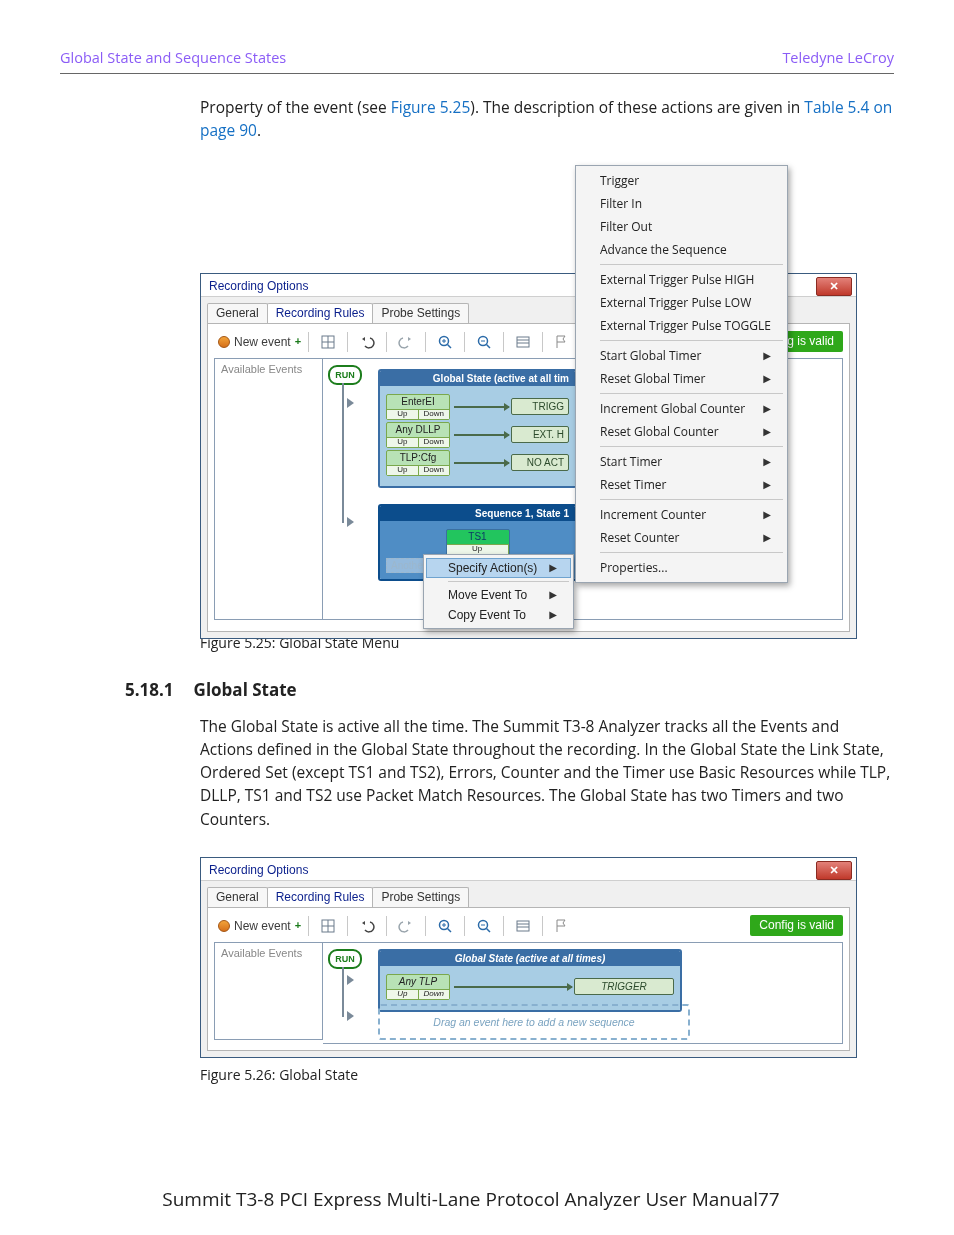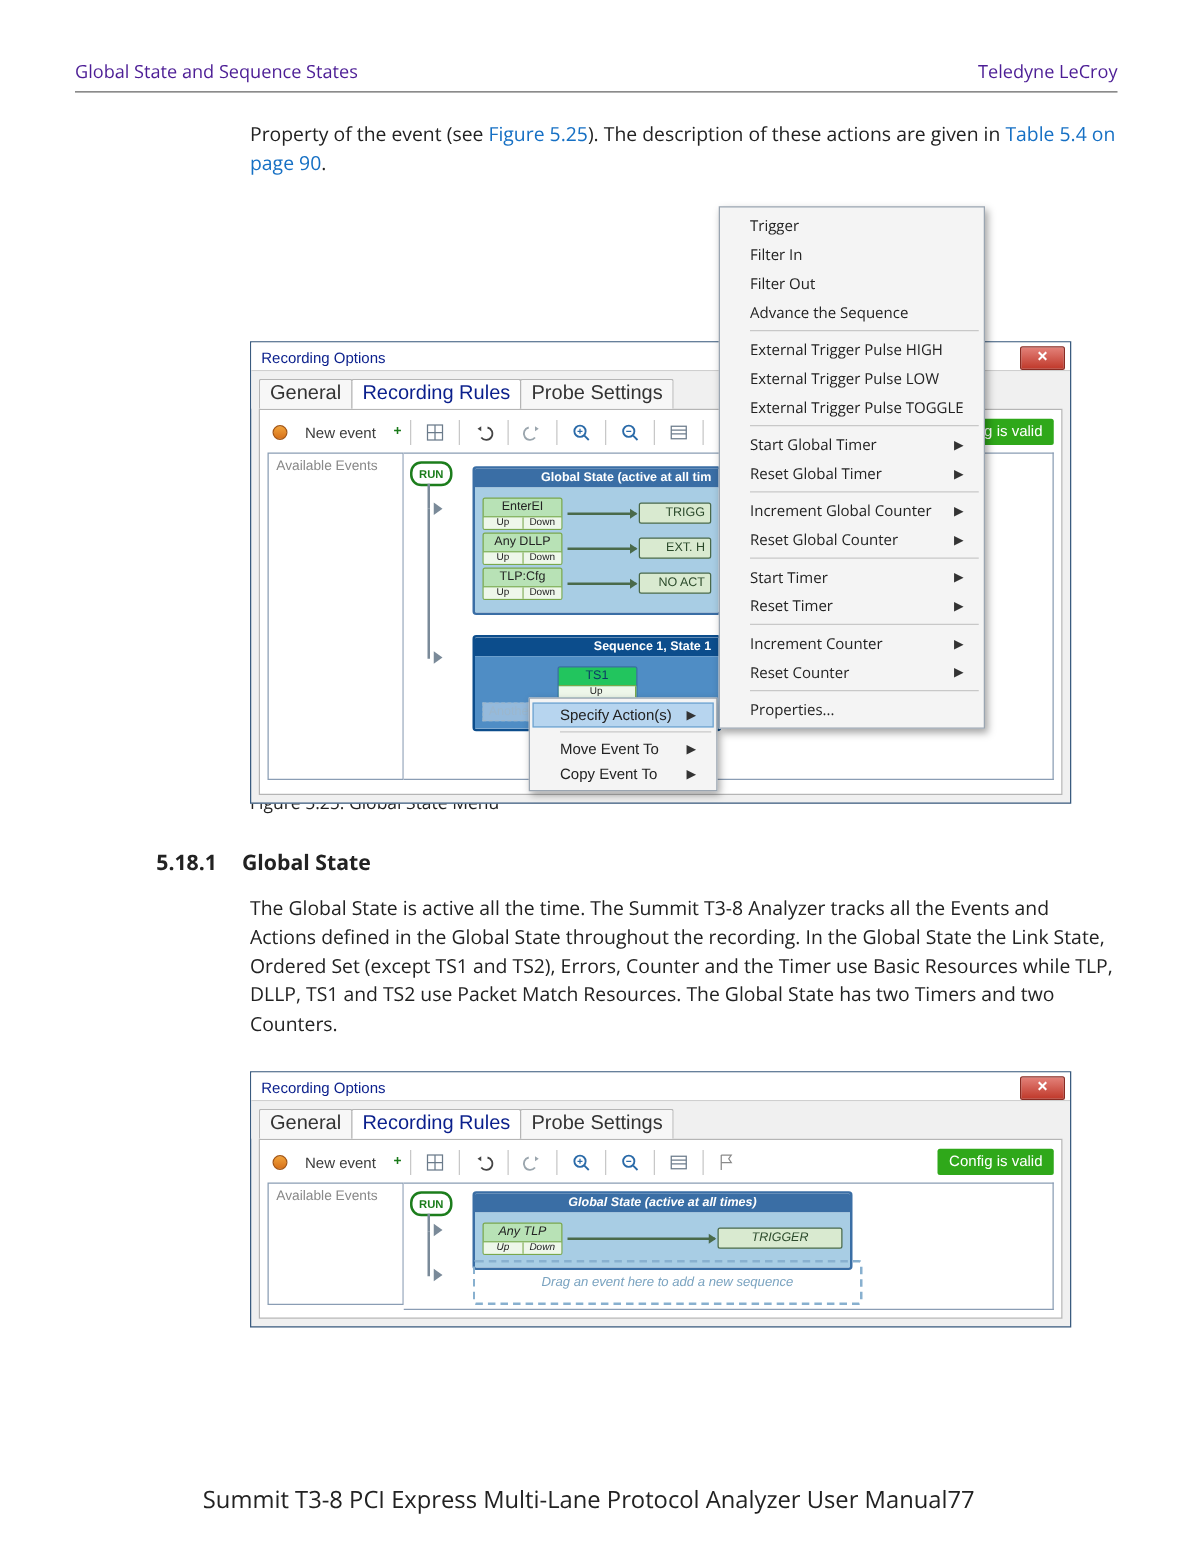--- a/index.html
+++ b/index.html
@@ -29,21 +29,21 @@
     width:var(--page-width);
   }
   .page{
     padding:48px 0 40px 0;
     min-height:1150px;
     position:relative;
   }
   .running-head{
     display:flex;justify-content:space-between;
     padding:0 var(--margin-r) 0 var(--margin-l);
-    font-size:14.5px;color:#4c1d95;
+    font-size:14.5px;color:#8b5cf6;
   }
   hr.rule{border:none;border-top:1px solid #666;margin:6px var(--margin-r) 0 var(--margin-l);}
   .body-col{
     padding:0 var(--margin-r) 0 var(--indent-l);
   }
   p.para{font-size:15.5px;line-height:1.5;margin:22px 0 0 0;}
   a.xref{color:var(--link-blue);text-decoration:none;}
   .fig-caption{font-size:14px; margin:8px 0 0 0;}
   .sec-row{display:flex;gap:20px;padding-left:125px;margin-top:26px;}
   .sec-num{font-weight:700;font-size:17px;}
@@ -75,38 +75,38 @@
     background:linear-gradient(#e38179,#c0392b);
     border:1px solid #8a2b22;
     color:#fff;font-weight:bold;font-size:11px;
     display:flex;align-items:center;justify-content:center;
     line-height:1;
   }
   .tabstrip{display:flex;gap:0;padding:6px 0 0 6px;background:var(--dlg-bg);}
   .tab{
     border:1px solid var(--tab-border);border-bottom:none;
     padding:2px 8px 3px 8px;background:#f7f7f7;
-    font-size:16px;color:#333;border-radius:2px 2px 0 0;
+    font-size:12px;color:#333;border-radius:2px 2px 0 0;
     margin-right:-1px;
   }
   .tab.active{background:#fff;color:var(--win-blue);}
   .tab-body{
     border:1px solid var(--tab-border);background:#fff;
     margin:0 6px 6px 6px;padding:6px;
   }
 
   .toolbar{display:flex;align-items:center;gap:0;}
   .tb-btn{
     height:22px;min-width:24px;
     display:flex;align-items:center;justify-content:center;
     border:1px solid transparent;border-radius:3px;
     padding:0 3px;
   }
   .tb-sep{width:1px;height:20px;background:#c8c8c8;margin:0 3px;}
-  .new-event{display:flex;align-items:center;gap:14px;color:#3c3c3c;font-size:12px;cursor:default;}
+  .new-event{display:flex;align-items:center;gap:4px;color:#3c3c3c;font-size:12px;cursor:default;}
   .new-event .dot{width:10px;height:10px;border-radius:50%;background:linear-gradient(#f2a33a,#d6701a);border:1px solid #a35412;}
   .green-plus{display:inline-block;color:#1a7a1a;font-weight:bold;font-size:11px;position:relative;top:-1px;}
   .icon-svg{width:16px;height:16px;}
   .config-pill{
     background:var(--green-pill);color:#fff;border-radius:2px;
     padding:3px 9px 4px 9px;font-size:12px;margin-left:auto;
   }
 
   .work-area{
     display:flex;gap:0;margin-top:4px;
@@ -564,20 +564,21 @@
               </div>
 
               <div class="conn-line" style="left:19px;top:38px;width:2px;height:36px;"></div>
               <div class="conn-arrow" style="left:24px;top:68px;"></div>
               <div class="drop-hint" style="position:absolute;left:55px;top:58px;width:300px;">Drag an event here to add a new sequence</div>
             </div>
           </div>
         </div>
       </div>
     </div>
+    <div class="fig-caption">Figure 5.26:  Global State</div>
   </div>
 
   <div class="footer-row">
     <span>Summit T3-8 PCI Express Multi-Lane Protocol Analyzer User Manual</span>
     <span>77</span>
   </div>
 
 </div>
 
 </body></html>

